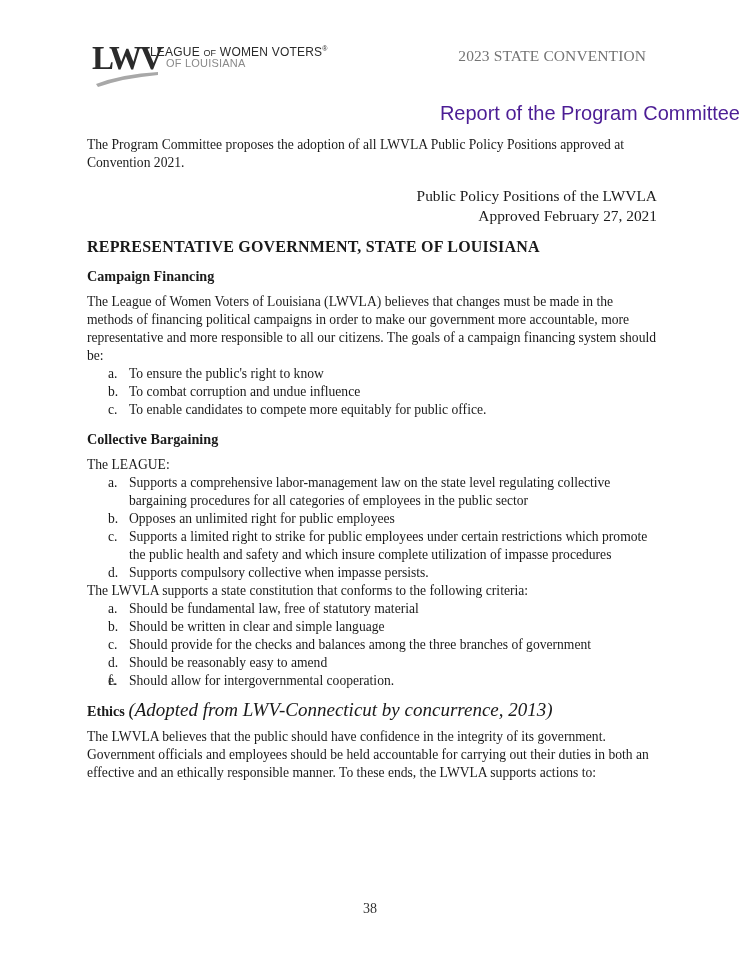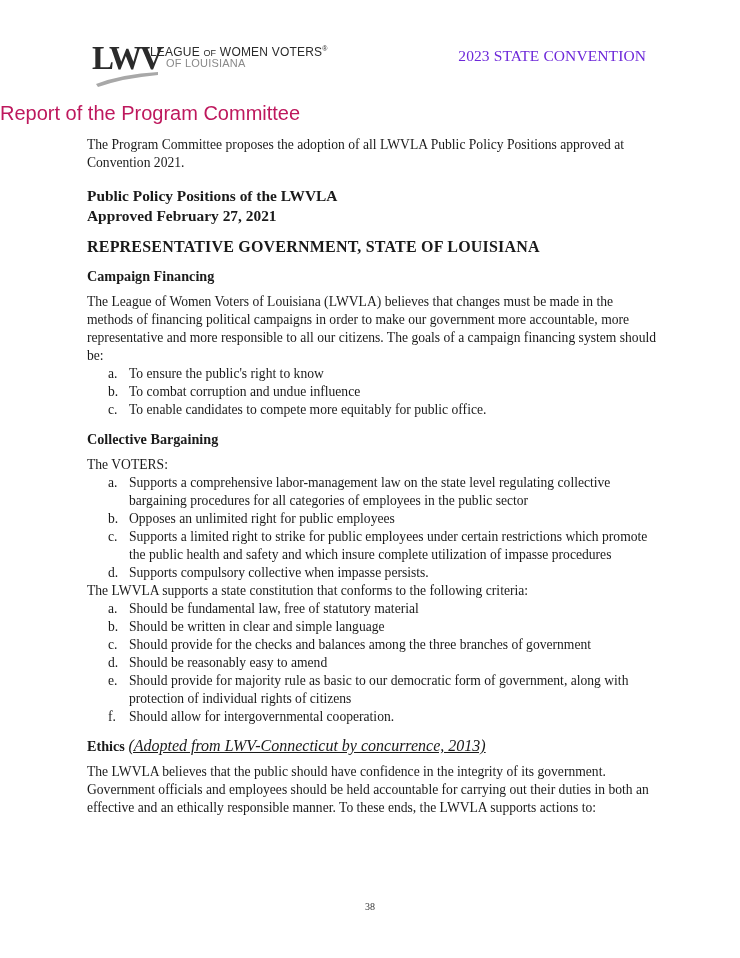--- a/index.html
+++ b/index.html
@@ -7,35 +7,35 @@
   .page { position: absolute; left: 0; top: 0; width: 740px; height: 958px; }
   .serif { font-family: "Liberation Serif", "DejaVu Serif", serif; }
   .sans { font-family: "Liberation Sans", "DejaVu Sans", sans-serif; }
 
   
   .logo { position: absolute; left: 92px; top: 40px; width: 230px; height: 46px; }
   .logo-mark { position: absolute; left: 0; top: 0; font-family: "Liberation Serif", serif; font-weight: bold; font-size: 33px; letter-spacing: -2px; color: #2b2b2b; line-height: 34px; transform: scaleY(1.05); }
   .logo-line1 { position: absolute; left: 58px; top: 5px; font-size: 12px; color: #2b2b2b; letter-spacing: 0.2px; white-space: nowrap; }
   .logo-line1 small { font-size: 9px; }
   .logo-line2 { position: absolute; left: 74px; top: 17px; font-size: 11px; color: #8a8a8a; letter-spacing: 0.2px; white-space: nowrap; }
-  .convention { position: absolute; right: 94px; top: 47px; font-size: 15.5px; color: #6d28d9; letter-spacing: 0.1px; }
+  .convention { position: absolute; right: 94px; top: 47px; font-size: 15.5px; color: #737373; letter-spacing: 0.1px; }
 
-  .title { position: absolute; left: 0; width: 740px; top: 102px; text-align: left; font-size: 20px; color: #be185d; }
+  .title { position: absolute; left: 0; width: 740px; top: 102px; text-align: right; font-size: 20px; color: #4c1d95; }
   .content { position: absolute; left: 87px; width: 570px; top: 136px; font-size: 13.6px; line-height: 18px; }
   .content p { margin: 0; }
   .intro { margin-bottom: 14px !important; }
-  .center-heading { text-align: left; font-weight: bold; font-size: 15.4px; line-height: 20px; }
+  .center-heading { text-align: right; font-weight: normal; font-size: 15.4px; line-height: 20px; }
   .center-heading div { margin: 0; }
   .section-heading { font-weight: bold; font-size: 16px; margin-top: 12px; letter-spacing: 0.2px; }
   .sub-heading { font-weight: bold; font-size: 14.2px; margin-top: 11px; margin-bottom: 8px; }
-  .sub-heading .note { font-weight: normal; font-style: italic; font-size: 16px; text-decoration: underline; }
+  .sub-heading .note { font-weight: normal; font-style: italic; font-size: 19px; }
   ol.alpha { margin: 0; padding: 0; list-style: none; }
   ol.alpha li { position: relative; padding-left: 42px; }
   ol.alpha li .marker { position: absolute; left: 21px; top: 0; }
-  .footer { position: absolute; left: 0; width: 740px; top: 901px; text-align: center; font-size: 10px; color: #333; }
+  .footer { position: absolute; left: 0; width: 740px; top: 901px; text-align: center; font-size: 14px; color: #333; }
 </style>
 </head>
 <body>
 
 <div class="page">
 
   <div class="logo">
     <div class="logo-mark">LWV</div>
     <svg class="logo-swoosh-svg" width="70" height="20" style="position:absolute;left:0;top:28px;">
       <path d="M4 16 Q 30 6 66 4 L 66 7 Q 32 10 6 19 Z" fill="#a8a8a8"></path>
@@ -60,35 +60,35 @@
 
     <div class="sub-heading">Campaign Financing</div>
     <p>The League of Women Voters of Louisiana (LWVLA) believes that changes must be made in the methods of financing political campaigns in order to make our government more accountable, more representative and more responsible to all our citizens. The goals of a campaign financing system should be:</p>
     <ol class="alpha">
       <li><span class="marker">a.</span><span>To ensure the public's right to know</span></li>
       <li><span class="marker">b.</span><span>To combat corruption and undue influence</span></li>
       <li><span class="marker">c.</span><span>To enable candidates to compete more equitably for public office.</span></li>
     </ol>
 
     <div class="sub-heading">Collective Bargaining</div>
-    <p>The VOTERS:</p>
+    <p>The LEAGUE:</p>
     <ol class="alpha">
       <li><span class="marker">a.</span><span>Supports a comprehensive labor-management law on the state level regulating collective bargaining procedures for all categories of employees in the public sector</span></li>
       <li><span class="marker">b.</span><span>Opposes an unlimited right for public employees</span></li>
       <li><span class="marker">c.</span><span>Supports a limited right to strike for public employees under certain restrictions which promote the public health and safety and which insure complete utilization of impasse procedures</span></li>
       <li><span class="marker">d.</span><span>Supports compulsory collective when impasse persists.</span></li>
     </ol>
 
     <p>The LWVLA supports a state constitution that conforms to the following criteria:</p>
     <ol class="alpha">
       <li><span class="marker">a.</span><span>Should be fundamental law, free of statutory material</span></li>
       <li><span class="marker">b.</span><span>Should be written in clear and simple language</span></li>
       <li><span class="marker">c.</span><span>Should provide for the checks and balances among the three branches of government</span></li>
       <li><span class="marker">d.</span><span>Should be reasonably easy to amend</span></li>
-      <li><span class="marker">e.</span><span>Should provide for majority rule as basic to our democratic form of government, along with protection of individual rights of citizens</span></li>
+      <li><span class="marker">e.</span></li>
       <li><span class="marker">f.</span><span>Should allow for intergovernmental cooperation.</span></li>
     </ol>
 
     <div class="sub-heading"><span>Ethics</span> <span class="note">(Adopted from LWV-Connecticut by concurrence, 2013)</span></div>
     <p>The LWVLA believes that the public should have confidence in the integrity of its government. Government officials and employees should be held accountable for carrying out their duties in both an effective and an ethically responsible manner. To these ends, the LWVLA supports actions to:</p>
   </div>
 
   <div class="footer serif">38</div>
 </div>
 

